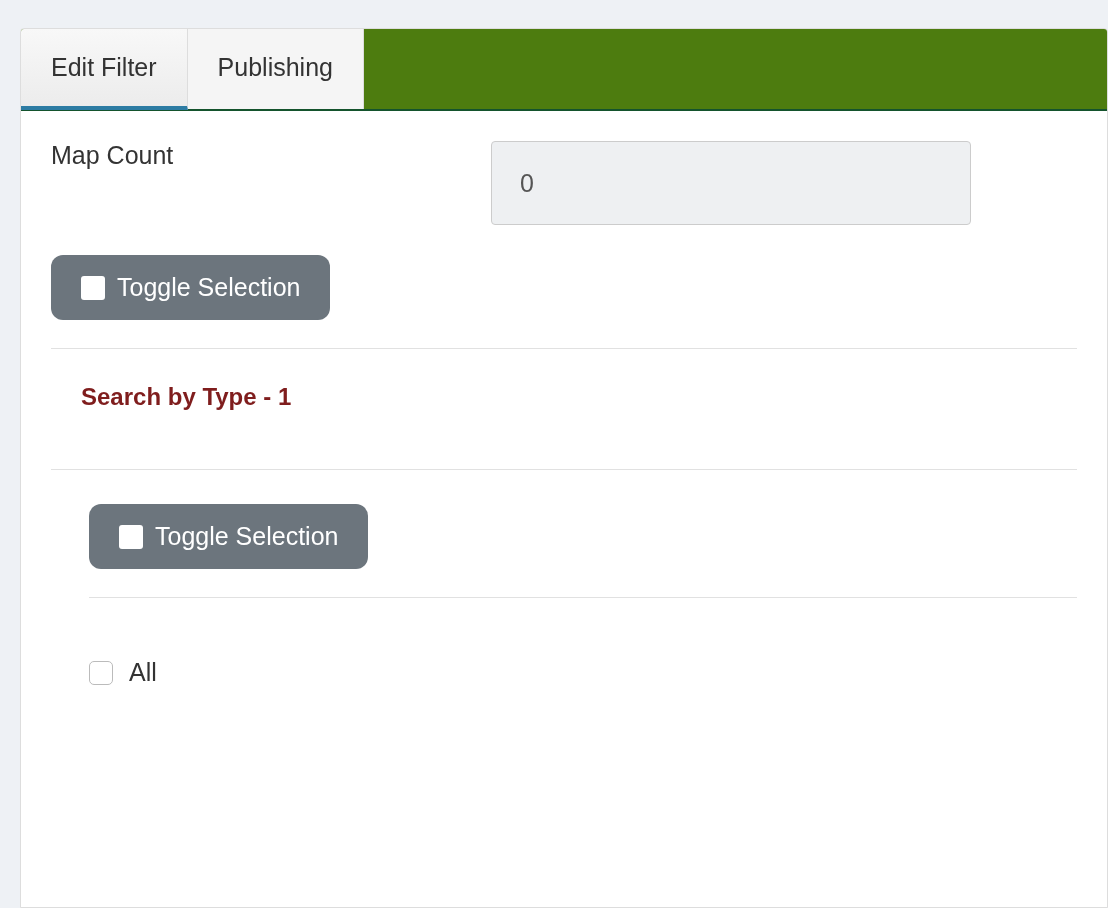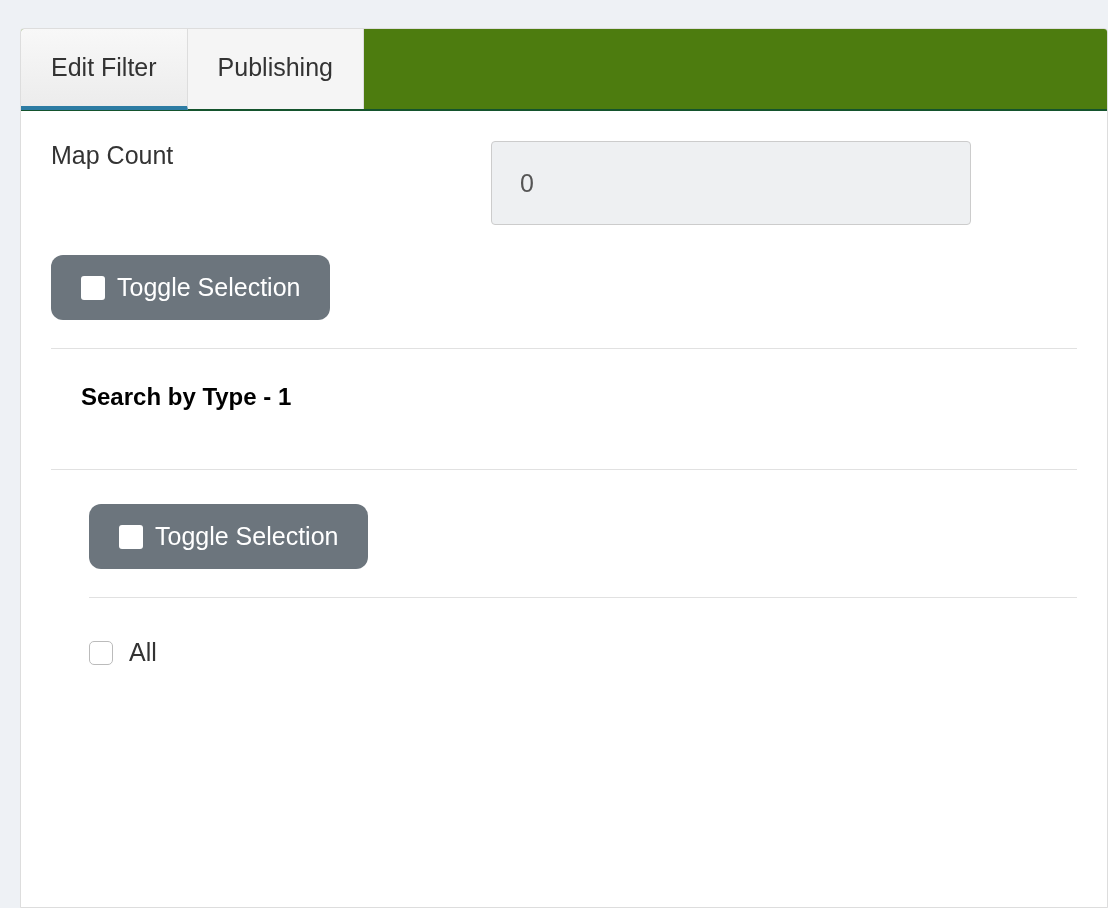--- a/index.html
+++ b/index.html
@@ -89,38 +89,38 @@
     border: none;
     border-top: 1px solid #e1e1e1;
     margin: 28px 0 34px 0;
   }
   .search-group {
     padding-left: 30px;
   }
   .search-item {
     font-size: 24px;
     font-weight: 700;
-    color: #000000;
+    color: #7f1d1d;
     margin-bottom: 58px;
     cursor: pointer;
   }
   .inner-section {
     padding-left: 38px;
   }
   .inner-hr {
     border: none;
     border-top: 1px solid #e1e1e1;
     margin: 28px 0 26px 0;
   }
   .chk-row {
     display: flex;
     align-items: center;
     font-size: 25px;
     color: #333;
-    margin-top: 40px;
+    margin-top: 60px;
   }
   .chk-row input[type="checkbox"] {
     width: 24px;
     height: 24px;
     margin-right: 16px;
     border-radius: 5px;
     border: 1px solid #bbb;
     appearance: none;
     -webkit-appearance: none;
     background: #fff;

